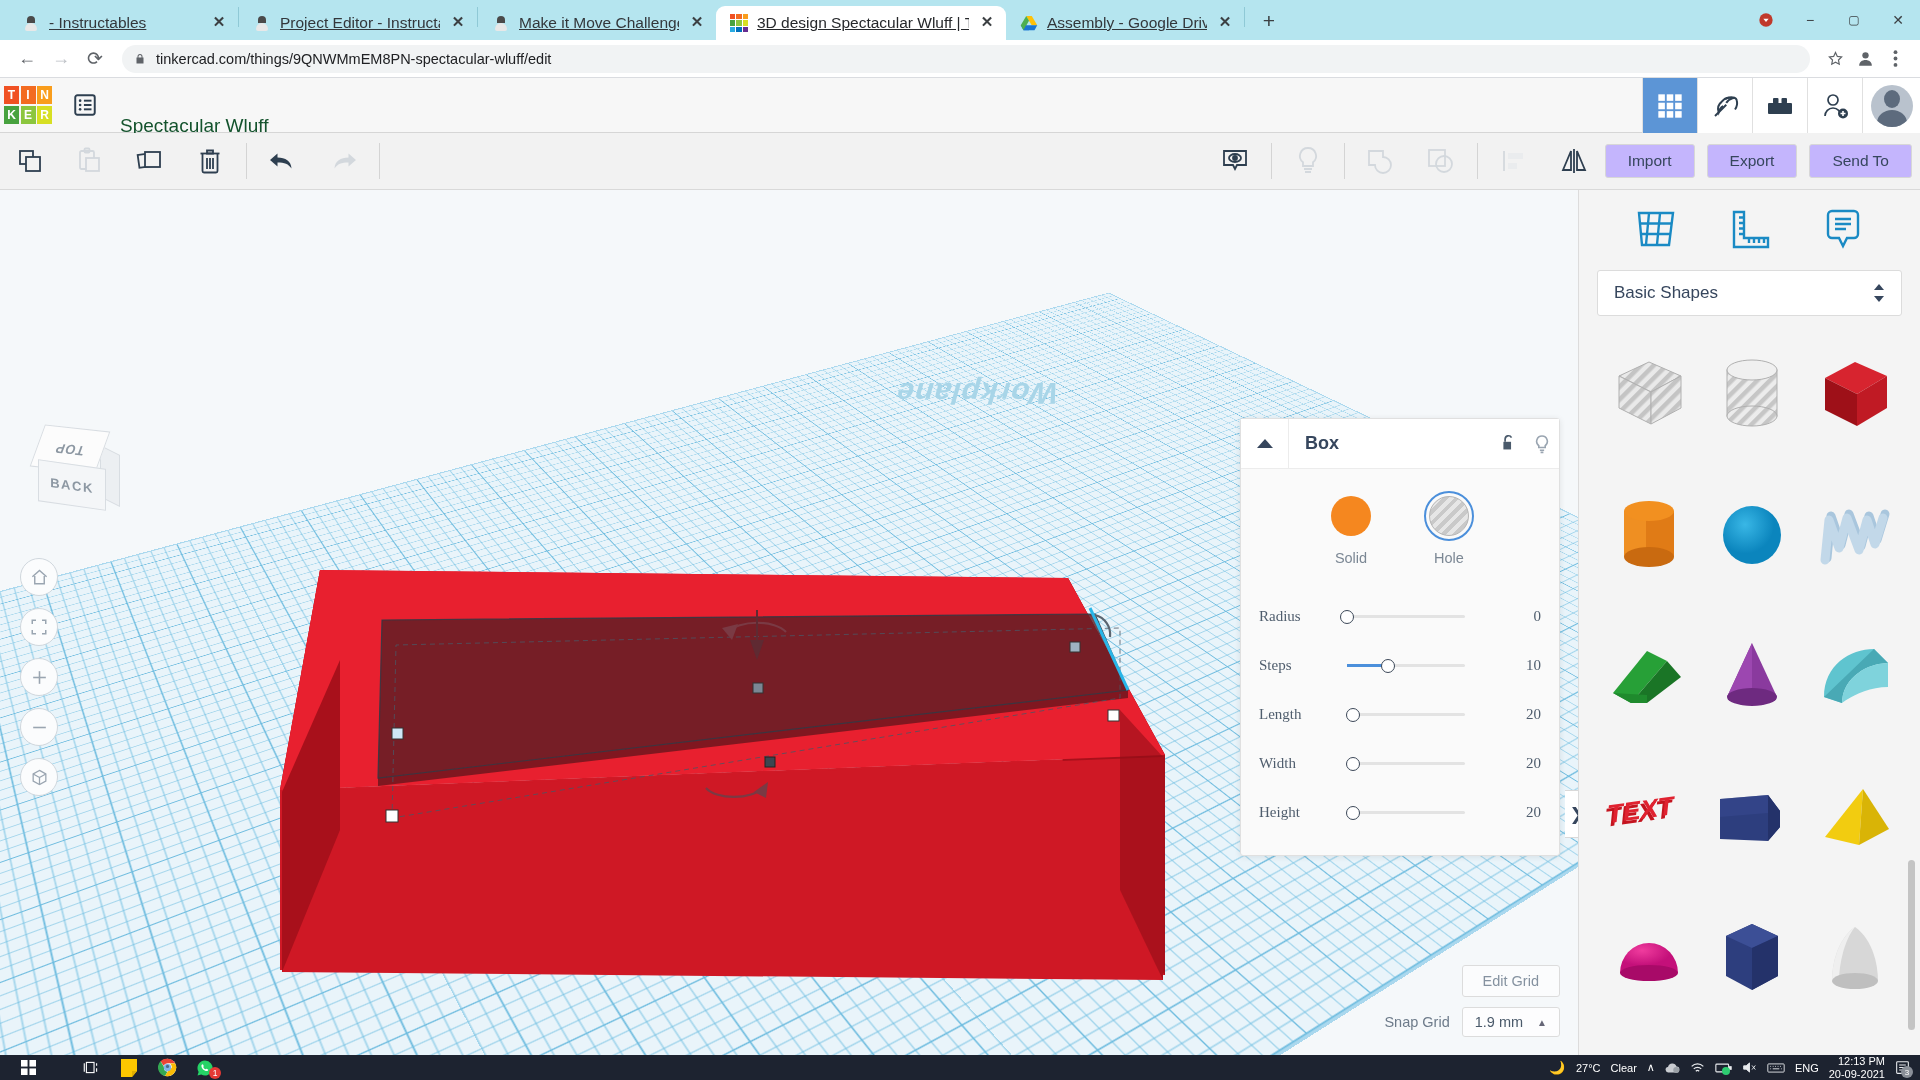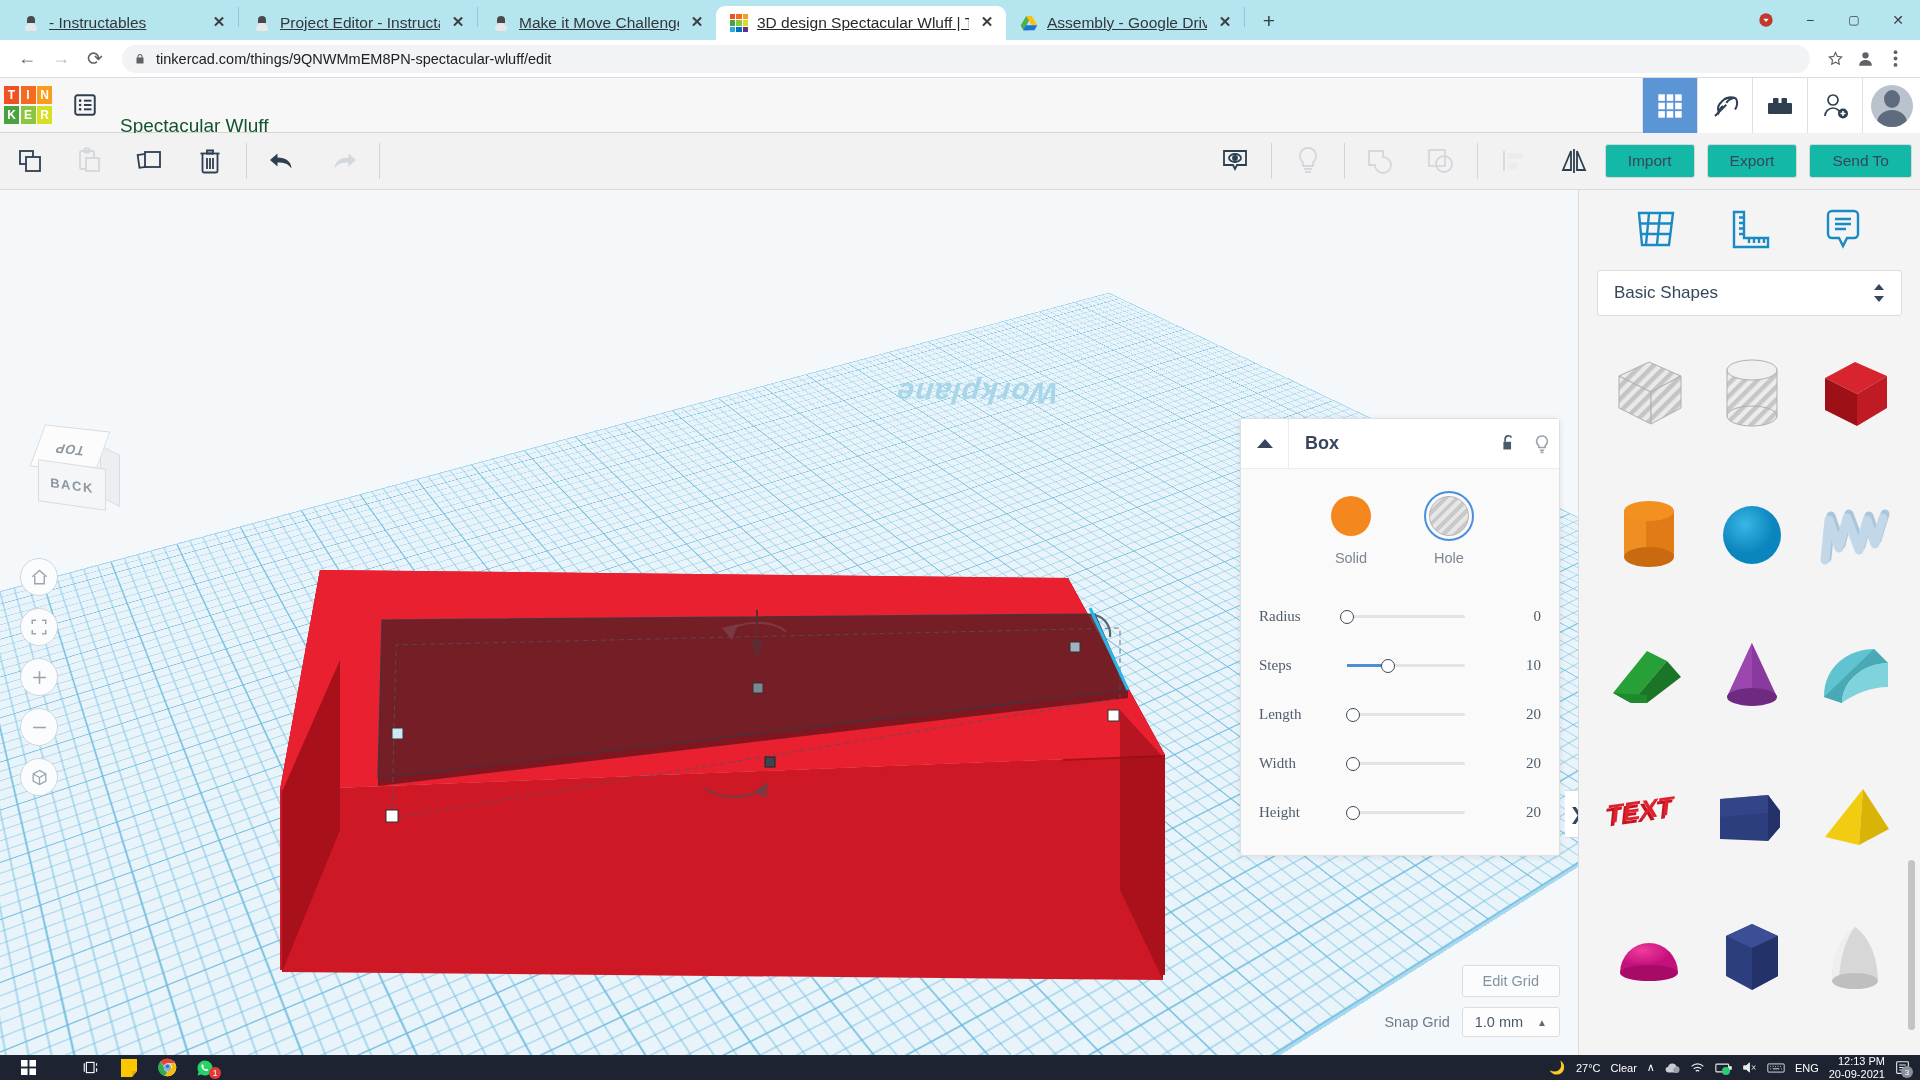--- a/index.html
+++ b/index.html
@@ -129,21 +129,21 @@
   }
   .tb-group { display: flex; align-items: center; height: 100%; }
   .tb-btn {
     width: 60px; height: 100%; display: flex; align-items: center; justify-content: center;
     color: #2e3f50;
   }
   .tb-btn.disabled { opacity: 0.28; }
   .tb-div { width: 1px; height: 36px; background: #d4d4d4; margin: 0 6px; }
   .tb-right { position: absolute; right: 8px; display: flex; gap: 12px; align-items: center; }
   .tb-text-btn {
-    height: 34px; padding: 0 22px; border: 1px solid #d7d7d7; background: #14b8a6;
+    height: 34px; padding: 0 22px; border: 1px solid #d7d7d7; background: #c4b5fd;
     border-radius: 3px; font-size: 15.5px; color: #36465d; display: flex;
     align-items: center; justify-content: center; font-family: "Liberation Sans", sans-serif;
   }
   .tb-mid { position: absolute; left: 1205px; display: flex; align-items: center; height: 100%; }
 
   
   .viewport {
     position: absolute; left: 0; top: 112px; width: 1578px; height: 865px;
     background: #f5f8fa; overflow: hidden;
   }
@@ -670,21 +670,21 @@
               <path d="M12 12v9M12 12l8-4.5M12 12L4 7.5"></path>
           </svg>
         </div>
       </div>
 
       <div class="vp-bottom">
         <div class="edit-grid-btn">Edit Grid</div>
         <div class="snap-row">
           <span class="snap-label">Snap Grid</span>
           <div class="snap-select">
-            <span>1.0 mm</span>
+            <span>1.9 mm</span>
             <span style="font-size:10px;color:#667">▲</span>
           </div>
         </div>
       </div>
 
       <div class="inspector">
         <div class="insp-head">
           <div class="insp-collapse">
             <svg width="18" height="12" viewBox="0 0 18 12" fill="#36465d">
                 <path d="M9 1l8 9H1z"></path>

